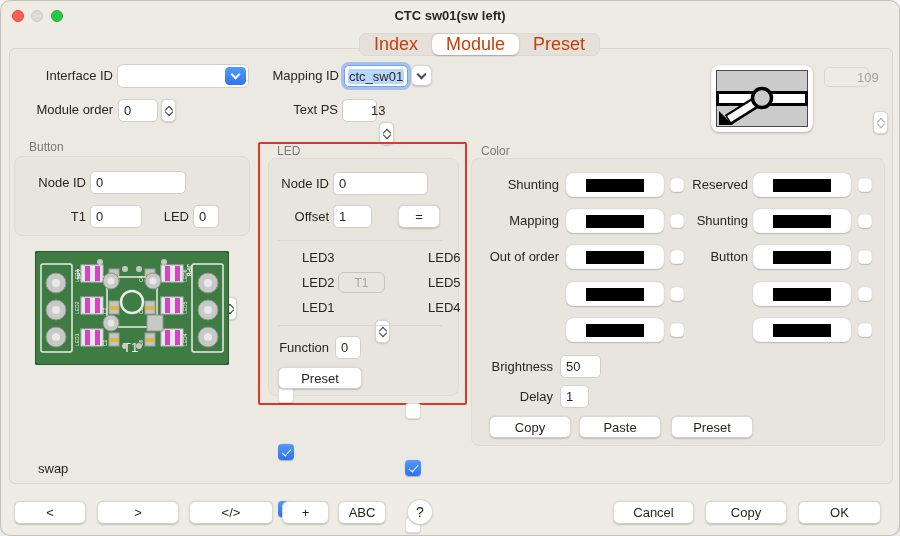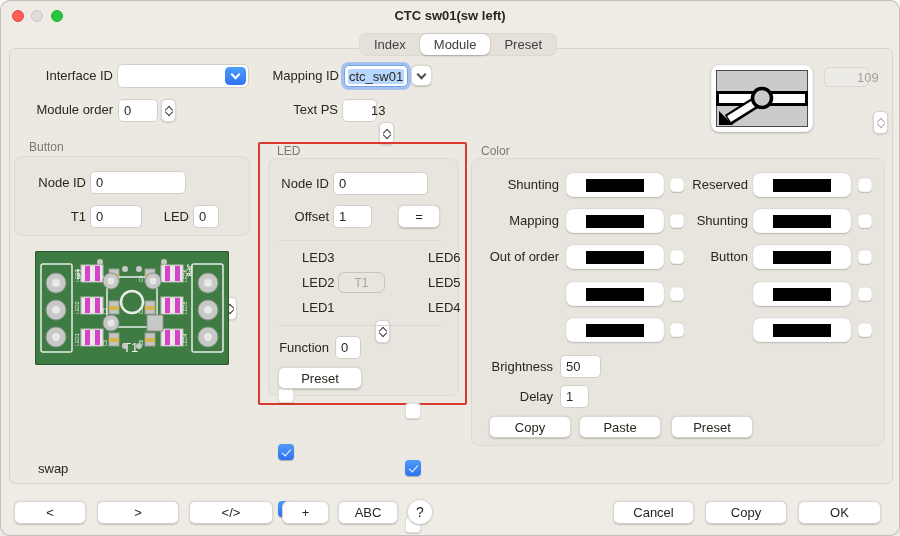--- a/index.html
+++ b/index.html
@@ -11,21 +11,21 @@
   .title{width:100%;top:7px;text-align:center;font-size:13px;font-weight:bold;color:#29261f;}
   .light{width:12px;height:12px;border-radius:50%;top:9px;}
   .light.red{background:#ff5f57;border:0.5px solid #e0443e;}
   .light.gray{background:#dedcd9;border:0.5px solid #c9c7c3;}
   .light.green{background:#28c840;border:0.5px solid #1faf36;}
 
   .panel{left:8px;top:47px;width:884px;height:436px;background:#ece9e2;border:1px solid #d9d5ce;border-radius:6px;}
 
   .seg{display:flex;align-items:stretch;background:#e5e1da;border-radius:8px;height:23px;padding:1px;
        box-shadow:inset 0 0 0 0.5px rgba(0,0,0,0.07);}
-  .seg-item{font-size:13px;color:#404040;padding:0 14px;border-radius:7px;display:flex;align-items:center;justify-content:center;}
+  .seg-item{font-size:18px;color:#c2410c;padding:0 14px;border-radius:7px;display:flex;align-items:center;justify-content:center;}
   .seg-item.active{background:#ffffff;box-shadow:0 0.5px 2px rgba(0,0,0,0.25);}
 
   .lbl{font-size:13px;color:#29261f;text-align:right;line-height:16px;}
   .lbl.left{text-align:left;}
   .section-title{font-size:12px;color:#7b786f;line-height:14px;}
   .groupbox{background:#e8e5de;border:1px solid #dfdbd3;border-radius:8px;}
 
   .field{background:#ffffff;border:1px solid #d3cfc8;border-radius:5px;font-size:13px;color:#29261f;
          display:flex;align-items:center;padding:0 5px;}
   .field.disabled{background:#edebe5;border-color:#dad6d0;color:#a6a29b;}
@@ -328,20 +328,20 @@
   <div class="abs btn" style="left:488px;top:415px;width:82px;height:22px;">Copy</div>
   <div class="abs btn" style="left:578px;top:415px;width:82px;height:22px;">Paste</div>
   <div class="abs btn" style="left:670px;top:415px;width:82px;height:22px;">Preset</div>
 
   <div class="abs lbl left" style="left:37px;top:460px;width:50px;">swap</div>
 
   <div class="abs btn" style="left:13px;top:500px;width:72px;height:23px;">&lt;</div>
   <div class="abs btn" style="left:96px;top:500px;width:82px;height:23px;">&gt;</div>
   <div class="abs btn" style="left:188px;top:500px;width:84px;height:23px;">&lt;/&gt;</div>
   <div class="abs btn" style="left:281px;top:500px;width:47px;height:23px;">+</div>
-  <div class="abs btn" style="left:337px;top:500px;width:60px;height:23px;">ABC</div>
+  <div class="abs btn" style="left:337px;top:500px;width:48px;height:23px;">ABC</div>
   <div class="abs btn round" style="left:406px;top:498px;width:26px;height:26px;font-size:14px;">?</div>
 
   <div class="abs btn" style="left:612px;top:500px;width:81px;height:23px;">Cancel</div>
   <div class="abs btn" style="left:704px;top:500px;width:82px;height:23px;">Copy</div>
   <div class="abs btn" style="left:797px;top:500px;width:83px;height:23px;">OK</div>
 
 </div>
 
 </body></html>

